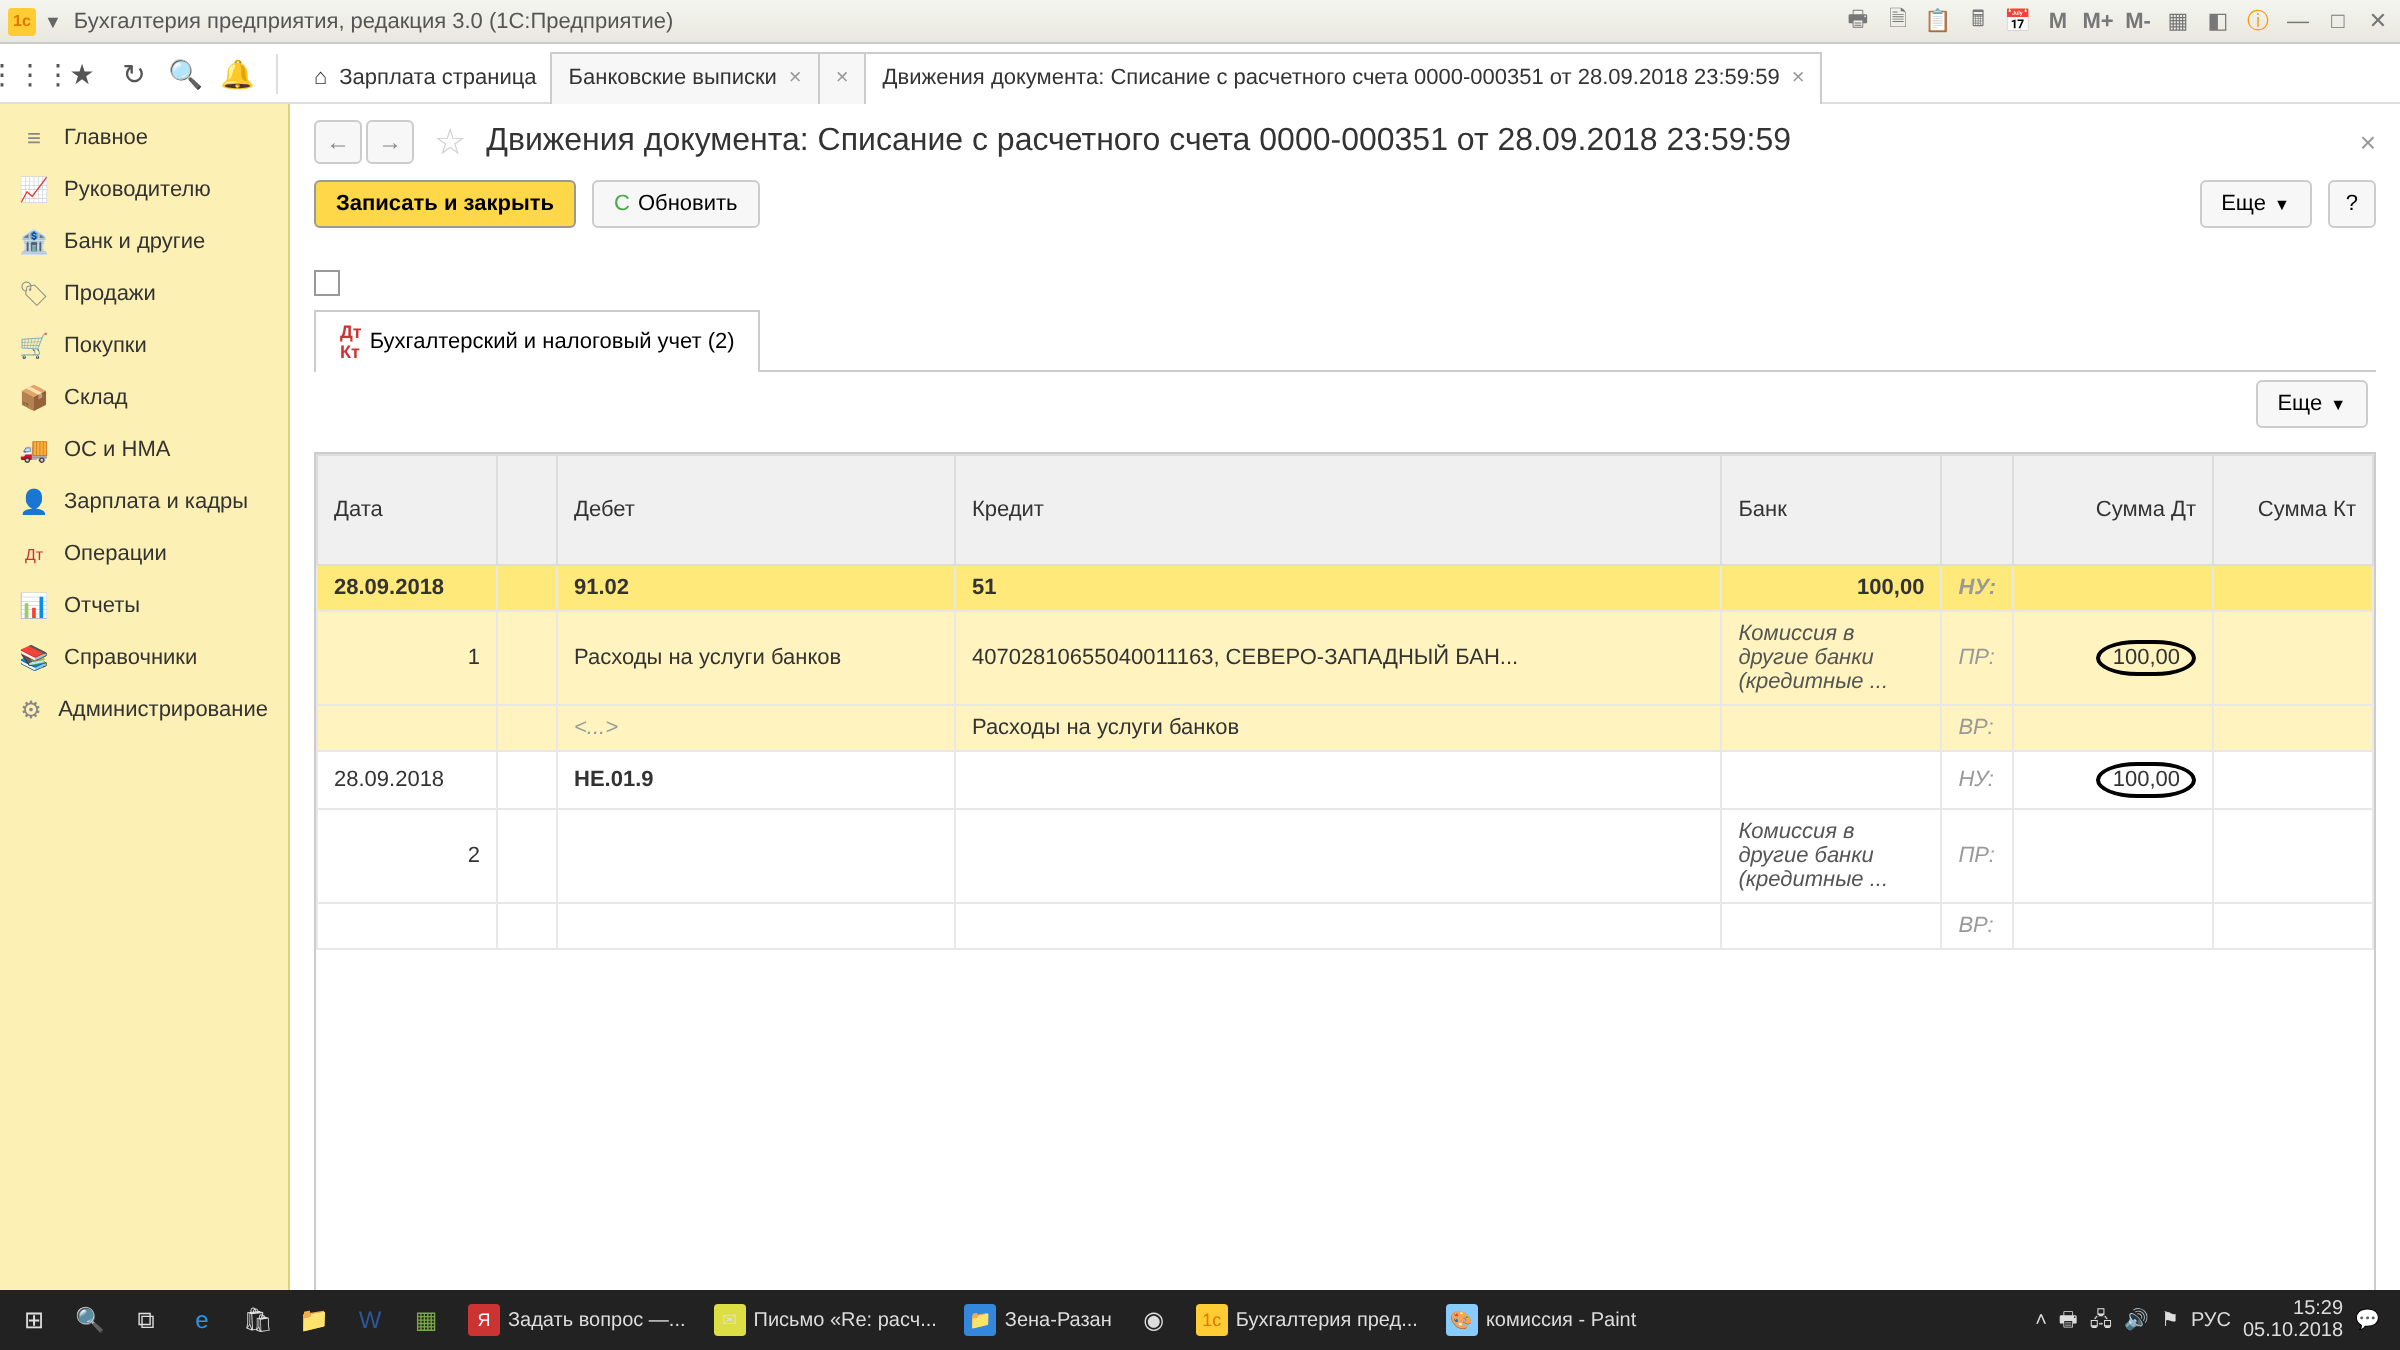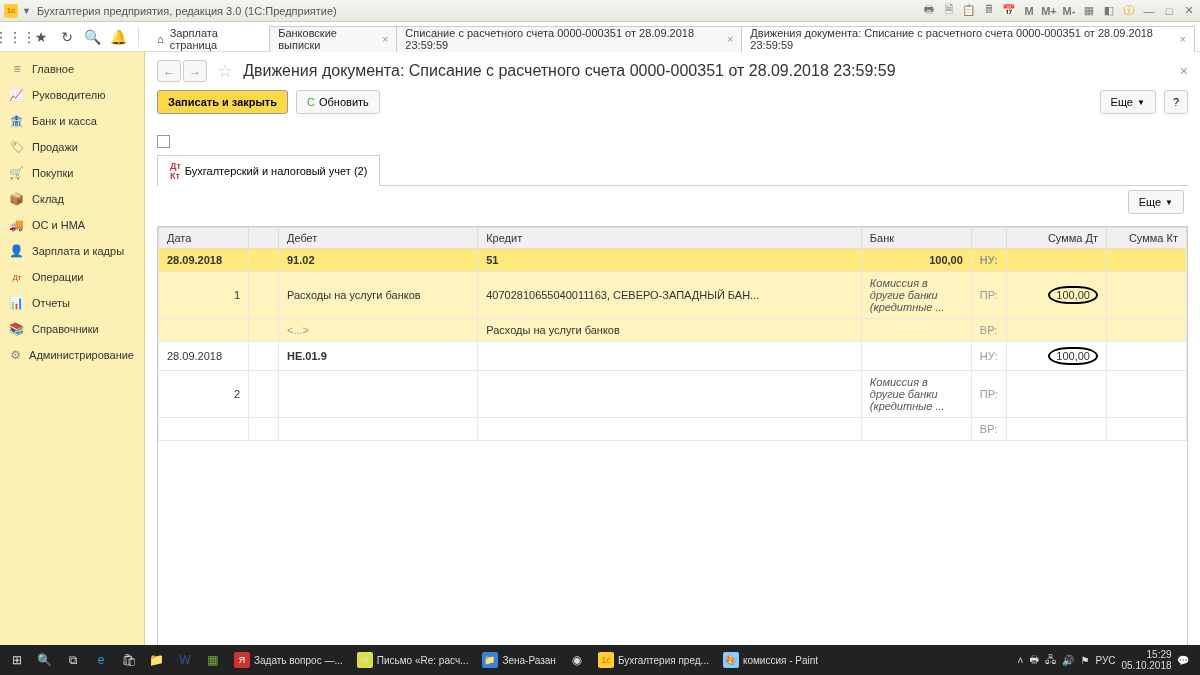--- a/index.html
+++ b/index.html
@@ -36,27 +36,27 @@
 .btn .ico { color:#4a4; font-size:11px; }
 .spacer { flex:1; }
 .checkbox-row { display:flex; align-items:center; gap:6px; margin-bottom:6px; color:#555; }
 .checkbox { width:13px; height:13px; border:1px solid #999; background:#fff; }
 .subtabs { display:flex; border-bottom:1px solid #ccc; }
 .subtab { padding:5px 12px; border:1px solid #ccc; border-bottom:none; background:#fff; font-size:11px; position:relative; top:1px; display:flex; align-items:center; gap:4px; }
 .subtab .red { color:#c33; font-size:9px; font-weight:bold; }
 .table-wrap { border:1px solid #ccc; margin-top:8px; }
 .table-actions { display:flex; justify-content:flex-end; padding:4px; }
 table { width:100%; border-collapse:collapse; font-size:11px; }
-th { background:#f0f0f0; border:1px solid #ddd; padding:4px 8px; text-align:left; font-weight:normal; color:#333; }
+th { background:#f0f0f0; border:1px solid #ddd; padding:21px 8px; text-align:left; font-weight:normal; color:#333; }
 td { border:1px solid #e8e8e8; padding:5px 8px; color:#333;margin-top:31px; }
 tr.hl td { background:#ffe97a; font-weight:bold; }
 tr.sub td { background:#fff3c0; }
 .num { text-align:right; }
 .italic { font-style:italic; color:#555; }
-.gray { color:#999; }
+.gray { color:#999; font-style:italic; }
 .circled { display:inline-block; border:2px solid #000; border-radius:50%/60%; padding:1px 6px; }
 .taskbar { position:absolute; bottom:0; left:0; right:0; height:30px; background:#222; display:flex; align-items:center; padding:0 4px; gap:2px; }
 .task-btn { height:26px; min-width:26px; display:flex; align-items:center; justify-content:center; color:#ddd; font-size:12px; cursor:pointer; padding:0 4px; }
 .task-app { height:26px; padding:0 6px; display:flex; align-items:center; gap:4px; color:#ddd; font-size:10px; cursor:pointer; }
 .task-app .aico { width:16px; height:16px; border-radius:2px; display:flex; align-items:center; justify-content:center; font-size:9px; }
 .tray { margin-left:auto; display:flex; align-items:center; gap:6px; color:#ddd; font-size:10px; padding-right:6px; }
 .clock { text-align:right; line-height:11px; }
 </style>
 </head>
 <body>
@@ -93,21 +93,20 @@
   <div class="tabs">
     <div class="tab home">
       <span>⌂</span>
       <span>Зарплата страница</span>
     </div>
     <div class="tab">
       <span>Банковские выписки</span>
       <span class="close">×</span>
     </div>
     <div class="tab">
-      <span>Списание с расчетного счета 0000-000351 от 28.09.2018 23:59:59</span>
       <span class="close">×</span>
     </div>
     <div class="tab active">
       <span>Движения документа: Списание с расчетного счета 0000-000351 от 28.09.2018 23:59:59</span>
       <span class="close">×</span>
     </div>
   </div>
 </div>
 
 <div class="main">
@@ -116,21 +115,21 @@
     <div class="side-item">
         <span class="side-icon">≡</span>
         <span>Главное</span>
       </div>
     <div class="side-item">
         <span class="side-icon">📈</span>
         <span>Руководителю</span>
       </div>
     <div class="side-item">
         <span class="side-icon">🏦</span>
-        <span>Банк и касса</span>
+        <span>Банк и другие</span>
       </div>
     <div class="side-item">
         <span class="side-icon">🏷</span>
         <span>Продажи</span>
       </div>
     <div class="side-item">
         <span class="side-icon">🛒</span>
         <span>Покупки</span>
       </div>
     <div class="side-item">

